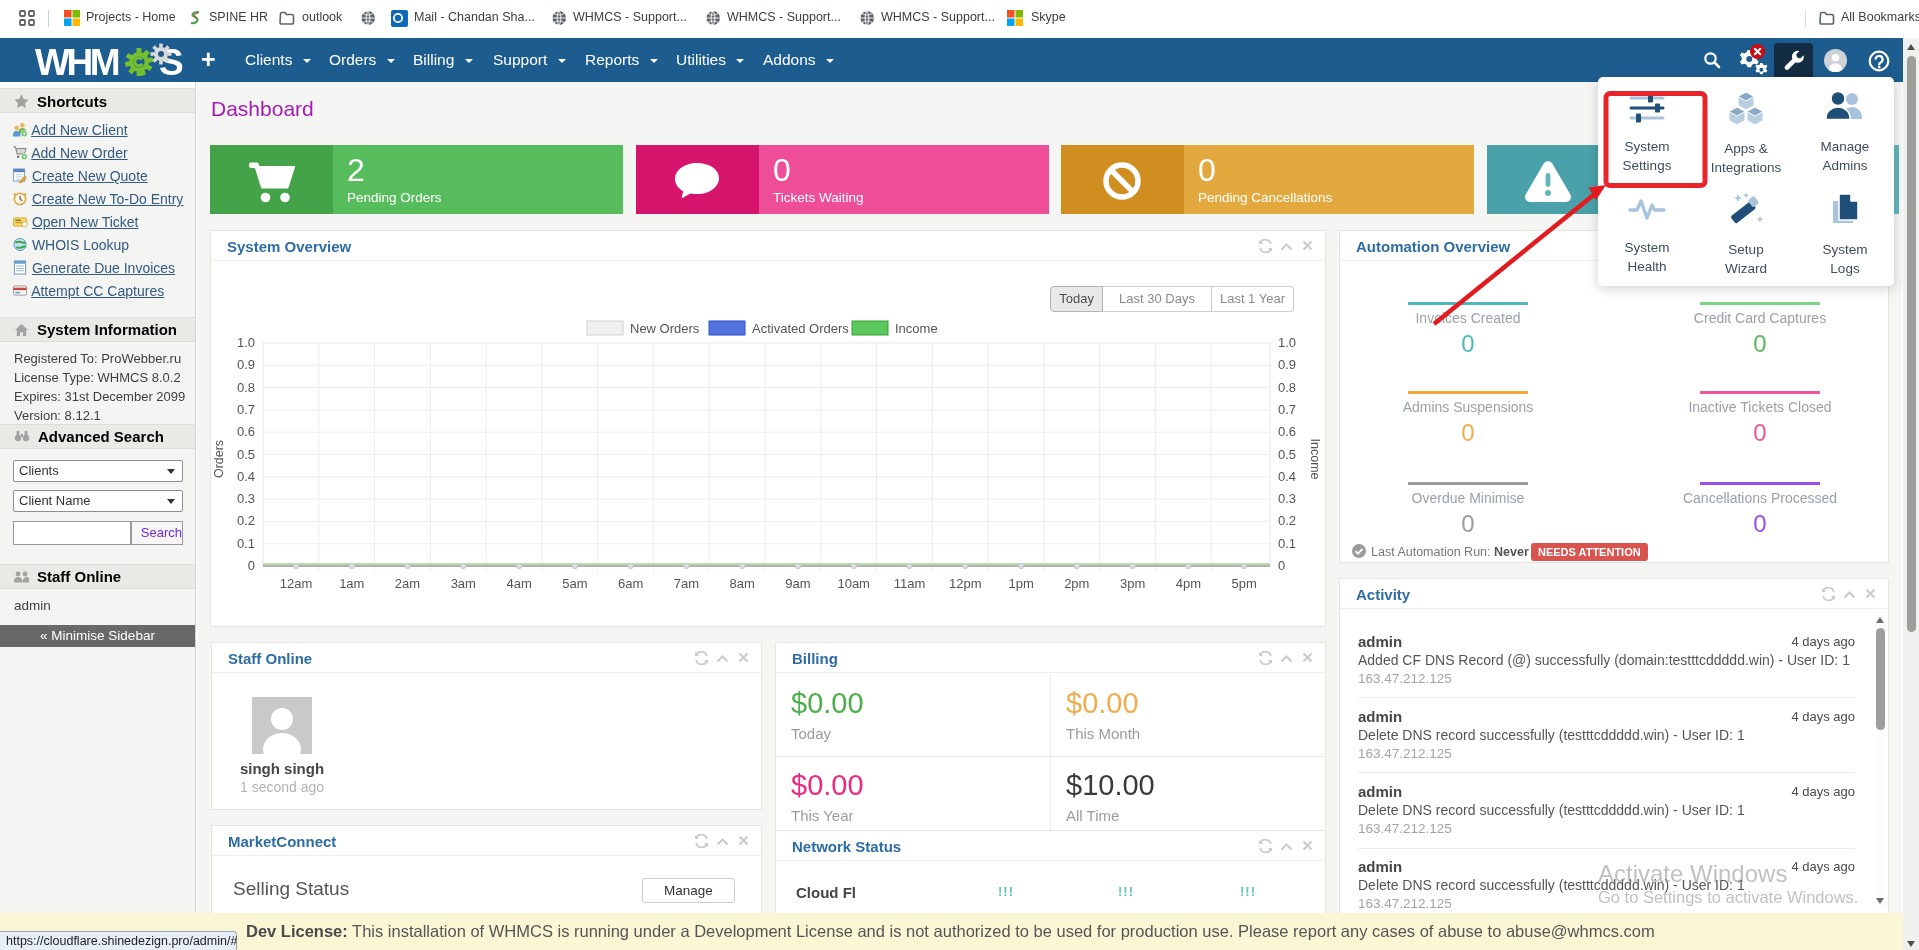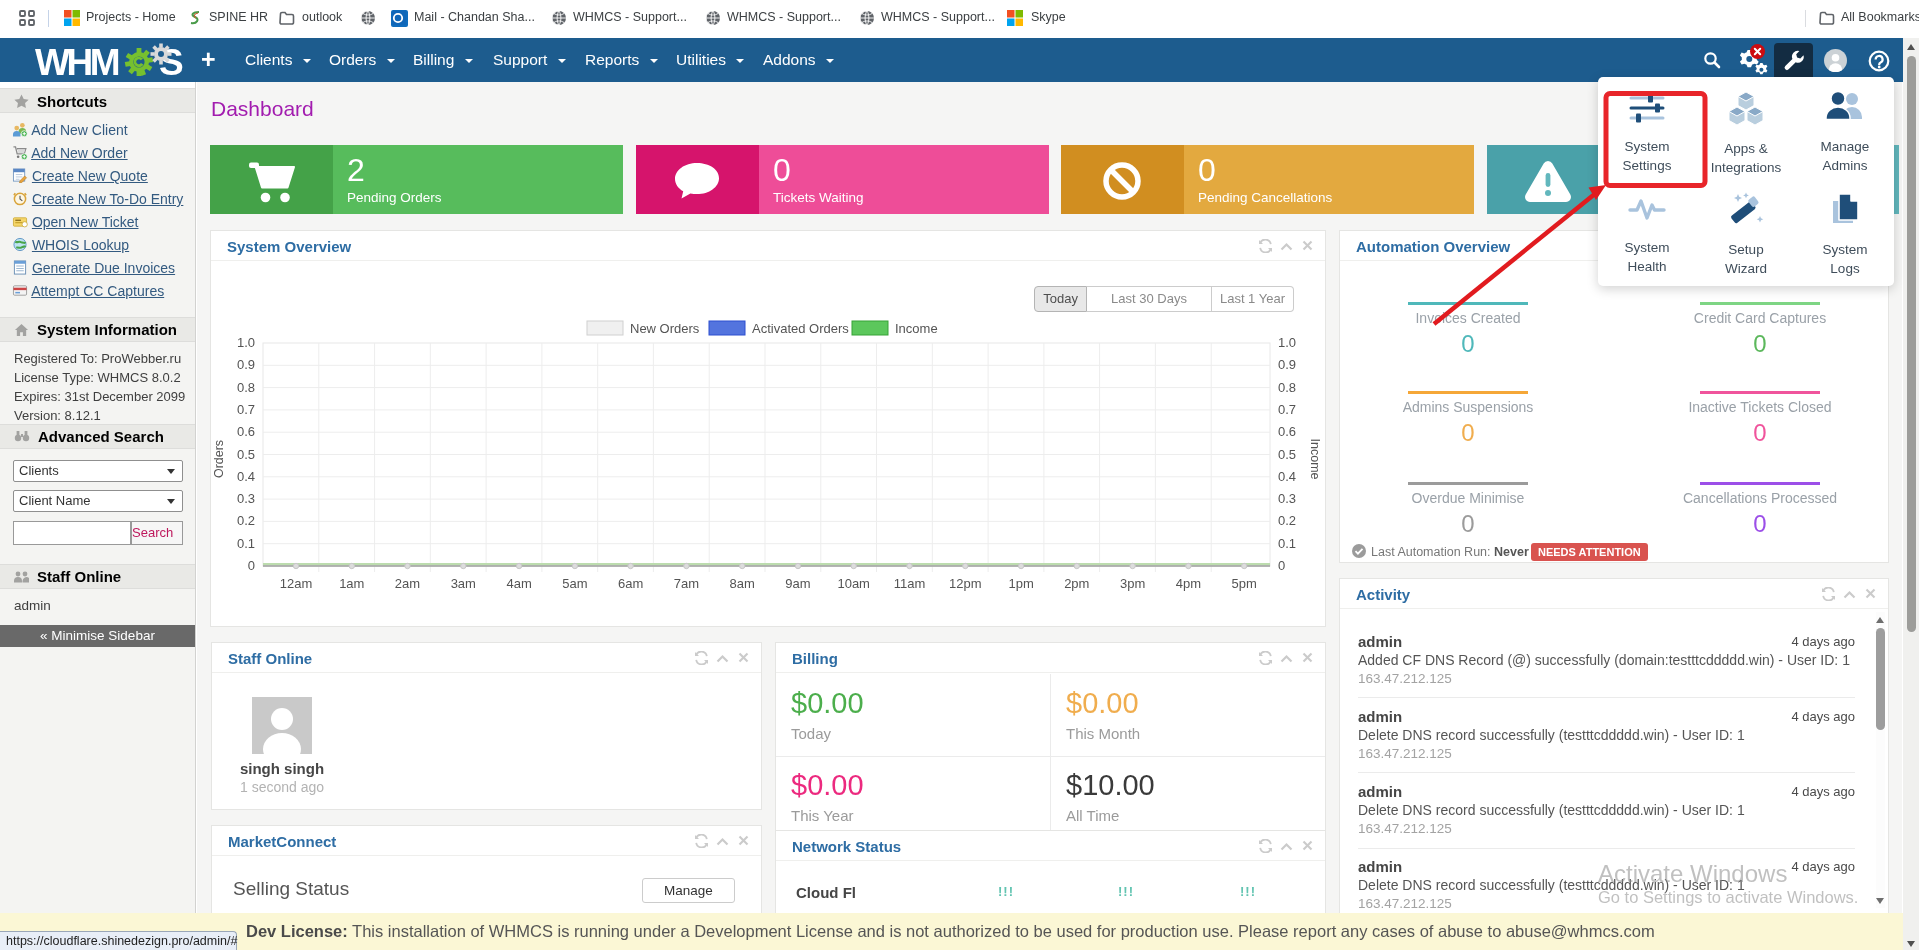--- a/index.html
+++ b/index.html
@@ -221,21 +221,21 @@
   <div class="sideband" style="top:6px"><svg width="15" height="15" viewBox="0 0 16 16" style="margin:5px 8px -2px 14px">
           <path d="M8 0.5 l2.35 4.76 5.25.76 -3.8 3.7 .9 5.23 -4.7-2.47 -4.7 2.47 .9-5.23 -3.8-3.7 5.25-.76 z" fill="#a2a2a0"></path>
         </svg>Shortcuts</div>
   <div class="slink" style="top:40px;left:12px;text-decoration:none"><svg width="16" height="15" viewBox="0 0 16 16" style="vertical-align:-2px">
           <circle cx="10.5" cy="3.5" r="2.5" fill="#e8b862"></circle>
           <path d="M6.5 10.5 a4 4 0 0 1 8 0 v2 h-8z" fill="#7cb950"></path>
           <circle cx="4.5" cy="6.5" r="2.5" fill="#e8b862"></circle>
           <path d="M0.5 13.5 a4 4 0 0 1 8 0 v2 h-8z" fill="#5b9bd5"></path>
           <circle cx="12.5" cy="12.5" r="3.2" fill="#3fae49" stroke="#fff" stroke-width="0.8"></circle>
           <path d="M12.5 10.7v3.6 M10.7 12.5h3.6" stroke="#fff" stroke-width="1.1"></path>
-        </svg> <span style="">Add New Client</span></div>
+        </svg> <span style="text-decoration:underline">Add New Client</span></div>
   <div class="slink" style="top:63px;left:12px;text-decoration:none"><svg width="16" height="15" viewBox="0 0 16 16" style="vertical-align:-2px">
           <path d="M1 2 h2.2 l1.8 7.5 h7.5 l1.7-5.5 h-9.5" fill="none" stroke="#8b8b8b" stroke-width="1.4"></path>
           <circle cx="6" cy="12.5" r="1.4" fill="#777"></circle>
           <circle cx="11.5" cy="12.5" r="1.4" fill="#777"></circle>
           <path d="M5.5 4.5 h8 l-1.2 4 h-6 z" fill="#d9d9d9"></path>
           <circle cx="12.5" cy="12.5" r="3.2" fill="#3fae49" stroke="#fff" stroke-width="0.8"></circle>
           <path d="M12.5 10.7v3.6 M10.7 12.5h3.6" stroke="#fff" stroke-width="1.1"></path>
         </svg> <span style="text-decoration:underline">Add New Order</span></div>
   <div class="slink" style="top:86px;left:12px;text-decoration:none"><svg width="16" height="15" viewBox="0 0 16 16" style="vertical-align:-2px">
           <rect x="1" y="1" width="12" height="13" fill="#fff" stroke="#7a9cc4" stroke-width="1"></rect>
@@ -250,21 +250,21 @@
         </svg> <span style="text-decoration:underline">Create New To-Do Entry</span></div>
   <div class="slink" style="top:132px;left:12px;text-decoration:none"><svg width="16" height="15" viewBox="0 0 16 16" style="vertical-align:-2px">
           <rect x="1" y="4" width="14" height="9" rx="1" fill="#f5d66a" stroke="#c9a52f" stroke-width="0.8"></rect>
           <rect x="3" y="6" width="6" height="1.4" fill="#8a6d1f"></rect>
           <rect x="3" y="8.5" width="8" height="1.4" fill="#c9a52f"></rect>
           <circle cx="13" cy="11" r="2.8" fill="#fff" stroke="#c9a52f" stroke-width="0.8"></circle>
         </svg> <span style="text-decoration:underline">Open New Ticket</span></div>
   <div class="slink" style="top:155px;left:12px;text-decoration:none"><svg width="16" height="15" viewBox="0 0 16 16" style="vertical-align:-2px">
           <circle cx="8" cy="8" r="6.5" fill="#bee3f2" stroke="#3f7fb8" stroke-width="0.8"></circle>
           <path d="M3 5 c2 1.5 4-1 6 .5 c1.5 1 4 .2 5 1 M4 11.5 c2-1 4.5 1 6-.5 c1-1 3-.5 4-1.5" stroke="#49a549" stroke-width="2.2" fill="none"></path>
-        </svg> <span style="text-decoration:underline">WHOIS Lookup</span></div>
+        </svg> <span style="">WHOIS Lookup</span></div>
   <div class="slink" style="top:178px;left:12px;text-decoration:none"><svg width="16" height="15" viewBox="0 0 16 16" style="vertical-align:-2px">
           <rect x="2" y="1" width="12" height="14" fill="#fff" stroke="#6a8fb5" stroke-width="1"></rect>
           <rect x="2" y="1" width="12" height="3" fill="#6a9fd8"></rect>
           <path d="M4 6.5 h8 M4 9 h8 M4 11.5 h8" stroke="#9db8d2" stroke-width="1.1"></path>
         </svg> <span style="text-decoration:underline">Generate Due Invoices</span></div>
   <div class="slink" style="top:201px;left:12px;text-decoration:none"><svg width="16" height="15" viewBox="0 0 16 16" style="vertical-align:-2px">
           <rect x="1" y="3" width="14" height="10" rx="1.2" fill="#f3f3f3" stroke="#888" stroke-width="0.8"></rect>
           <rect x="1" y="5" width="14" height="2.6" fill="#cc4444"></rect>
           <rect x="3" y="9.5" width="5" height="1.6" fill="#6a9fd8"></rect>
         </svg> <span style="text-decoration:underline">Attempt CC Captures</span></div>
@@ -280,21 +280,21 @@
             <circle cx="4" cy="8" r="3.2"></circle>
             <circle cx="12" cy="8" r="3.2"></circle>
             <rect x="2.6" y="1" width="2.8" height="6"></rect>
             <rect x="10.6" y="1" width="2.8" height="6"></rect>
             <rect x="7" y="4" width="2" height="3"></rect>
           </g>
         </svg>Advanced Search</div>
   <div class="sselect" style="top:378px">Clients<span style="position:absolute;right:7px;top:8px;width:0;height:0;border-left:4px solid transparent;border-right:4px solid transparent;border-top:5px solid #333"></span></div>
   <div class="sselect" style="top:408px">Client Name<span style="position:absolute;right:7px;top:8px;width:0;height:0;border-left:4px solid transparent;border-right:4px solid transparent;border-top:5px solid #333"></span></div>
   <div class="abs" style="left:13px;top:439px;width:118px;height:24px;background:#fff;border:1px solid #999"></div>
-  <div class="abs" style="left:131px;top:439px;width:52px;height:24px;background:#f6f6f6;border:1px solid #999;font-size:13px;color:#be185d;text-align:left;line-height:22px">Search</div>
+  <div class="abs" style="left:131px;top:439px;width:52px;height:24px;background:#f6f6f6;border:1px solid #999;font-size:13px;color:#6d28d9;text-align:right;line-height:22px">Search</div>
   <div class="sideband" style="top:482px"><svg width="17" height="13" viewBox="0 0 17 13" style="margin:6px 7px -2px 13px">
           <g fill="#a2a2a0">
             <circle cx="5" cy="3" r="2.4"></circle>
             <path d="M1 10 a4 4 0 0 1 8 0 v1.5 h-8z"></path>
             <circle cx="12" cy="3" r="2.4"></circle>
             <path d="M9.5 11.5 v-1.5 a4 4 0 0 1 6.5-3 v4.5 z"></path>
           </g>
         </svg>Staff Online</div>
   <div class="sinfo" style="top:516px;font-size:13.5px">admin</div>
   <div class="abs" style="left:0;top:543px;width:195px;height:22px;background:#696969;color:#fff;font-size:13.5px;text-align:center;line-height:22px">« Minimise Sidebar</div>
@@ -367,21 +367,21 @@
         </svg>
     <svg class="abs" style="right:12px;top:9px" width="11" height="11" viewBox="0 0 11 11">
           <g stroke="#cbcbcb" stroke-width="2.2">
             <line x1="1.5" y1="1.5" x2="9.5" y2="9.5"></line>
             <line x1="9.5" y1="1.5" x2="1.5" y2="9.5"></line>
           </g>
         </svg>
   </div>
   <div class="abs" style="right:31px;top:55px;height:26px;display:flex;font-size:13px;color:#666;white-space:nowrap">
     <div style="padding:0 8px;line-height:24px;background:#e8e8e8;border:1px solid #b4b4b4;border-radius:4px 0 0 4px;color:#4e4e4e">Today</div>
-    <div style="padding:0 24px;line-height:24px;background:#fff;border:1px solid #ccc;border-left:none;color:#8a8a8a">Last 30 Days</div>
+    <div style="padding:0 16px;line-height:24px;background:#fff;border:1px solid #ccc;border-left:none;color:#8a8a8a">Last 30 Days</div>
     <div style="padding:0 8px;line-height:24px;background:#fff;border:1px solid #ccc;border-left:none;border-radius:0 4px 4px 0;color:#8a8a8a">Last 1 Year</div>
   </div>
   <svg class="abs" style="left:0;top:85px" width="1114" height="300" viewBox="0 0 1114 300">
 
     <g font-family="Liberation Sans,sans-serif" font-size="13" fill="#545454">
       <rect x="376" y="5" width="36" height="14" fill="#f0f0f0" stroke="#d0d0d0"></rect>
           <text x="419" y="17">New Orders</text>
       <rect x="498" y="5" width="36" height="14" fill="#5374de" stroke="#2c4fd0"></rect>
           <text x="541" y="17">Activated Orders</text>
       <rect x="641" y="5" width="36" height="14" fill="#5cc75c" stroke="#36a336"></rect>

